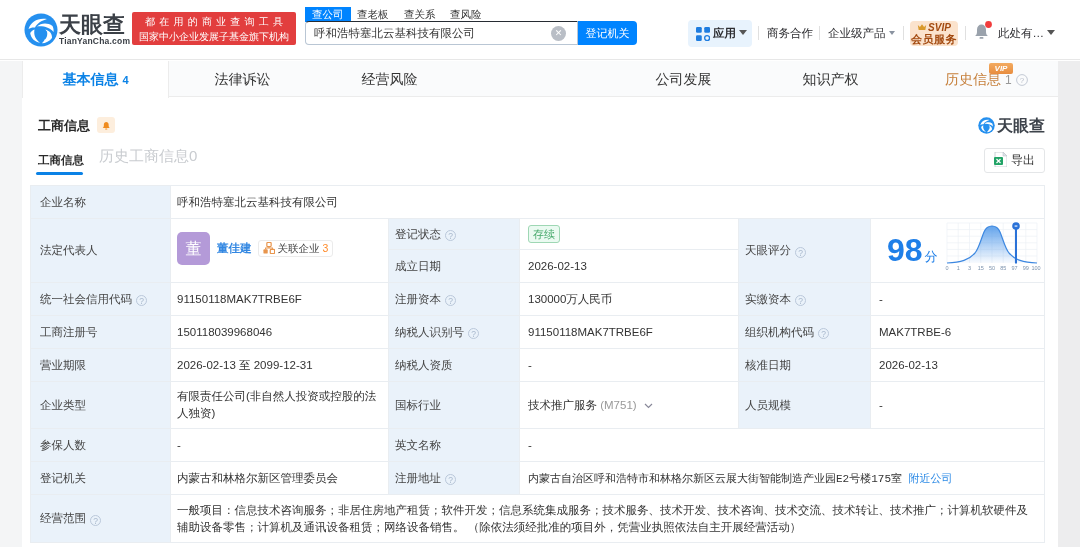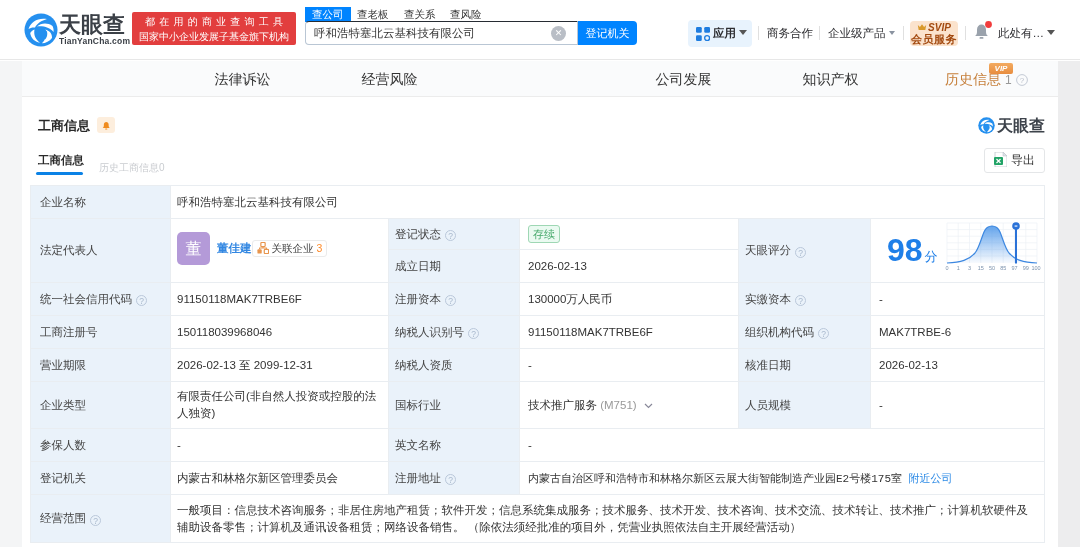--- a/index.html
+++ b/index.html
@@ -31,36 +31,36 @@
   
   #nav { position:absolute; left:22px; top:61px; width:1036px; height:36px; background:#fafbfc; border-bottom:1px solid #ececec; }
   .ntab { position:absolute; top:0; width:147px; height:36px; text-align:center; line-height:36px; font-size:14px; color:#333; }
   .ntab.on { background:#fff; border-left:1px solid #ececec; border-right:1px solid #ececec; height:37px; color:#0b82e6; font-weight:bold; }
   
   #sect-title { position:absolute; left:38px; top:117px; font-size:13px; font-weight:bold; color:#2a2a2a; }
   #bellchip { position:absolute; left:97px; top:117px; width:18px; height:16px; background:#fdeedd; border-radius:3px; text-align:center; }
   #wmark { position:absolute; left:978px; top:116px; }
   #export { position:absolute; left:984px; top:148px; width:61px; height:25px; border:1px solid #e4e6e8; border-radius:3px; background:#fff; font-size:12px; color:#333; text-align:center; line-height:23px; }
   .subtab1 { position:absolute; left:38px; top:153px; font-size:11.5px; font-weight:bold; color:#2a2a2a; }
-  .subtab2 { position:absolute; left:99px; top:161px; font-size:10px; color:#c9ccd0; }
+  .subtab2 { position:absolute; left:99px; top:147px; font-size:15px; color:#c9ccd0; }
   #subline { position:absolute; left:36px; top:172px; width:47px; height:3px; background:#0b82e6; border-radius:2px; }
   
   #tbl { position:absolute; left:30px; top:185px; width:1014px; border-collapse:collapse; table-layout:fixed; }
   #tbl td { border:1px solid #e9edf1; font-size:11.5px; vertical-align:middle; padding:0; }
   #tbl td.lb { background:#eaf2fa; color:#454545; padding-left:9px; }
   #tbl td.lb2 { background:#eaf2fa; color:#454545; padding-left:6px; }
   #tbl td.vl { color:#333; padding-left:6px; }
   #tbl td.vl2 { color:#333; padding-left:8px; }
   .qi { display:inline-block; vertical-align:-2px; margin-left:4px; }
   a.lnk { color:#2e8be6; text-decoration:none; }
   i.q { display:inline-block; width:11px; height:11px; border:1px solid #bac8da; border-radius:50%; color:#a8b8cc; font-size:8.5px; font-style:normal; line-height:11px; text-align:center; vertical-align:-1.5px; margin-left:4px; font-weight:normal; }
   #cunxu { display:inline-block; height:18px; line-height:17px; padding:0 4px; background:#eafaf1; border:1px solid #9ed7b4; border-radius:3px; color:#47a96c; font-size:11px; }
   #avatar { display:inline-block; width:33px; height:33px; border-radius:5px; background:#b49ad8; color:#fff; font-size:16px; text-align:center; line-height:33px; vertical-align:middle; }
   #repname { font-size:11.5px; font-weight:bold; color:#3287e2; margin-left:7px; vertical-align:middle; }
-  #relbadge { display:inline-block; height:17px; line-height:15px; border:1px solid #ebebeb; border-radius:3px; padding:0 4px; vertical-align:middle; font-size:10.5px; color:#404040; background:#fff; }
+  #relbadge { display:inline-block; height:17px; line-height:15px; border:1px solid #ebebeb; border-radius:3px; padding:0 4px; margin-left:6px; vertical-align:middle; font-size:10.5px; color:#404040; background:#fff; }
 </style>
 </head>
 <body>
 
 <div id="hd">
   <svg width="34" height="34" style="position:absolute;left:24px;top:13px" viewBox="0 0 34 34">
     <circle cx="17" cy="17" r="16.5" fill="#2590ef"></circle>
     <path d="M4.5 16 C7 8.5 14 4.5 23 6 C17.5 7.5 13 10.5 11 14.5 C8.5 14.2 6.2 14.8 4.5 16 Z" fill="#fff"></path>
     <path d="M13 13.5 C17 10 23.5 9.5 28.5 13 C29.5 15 29.8 17 29.5 19 C26 14.5 19.5 12.8 13 13.5 Z" fill="#fff"></path>
     <path d="M10.5 16.5 C9.5 22 11.5 26.5 16 29.8 C10.5 28.8 6.8 25 6.2 20 C7.5 18.2 8.9 17 10.5 16.5 Z" fill="#fff"></path>
@@ -105,20 +105,21 @@
     <path d="M4 16 C5.5 15 6 13.5 6 11.5 L6 9.5 C6 6.5 8 4.5 10.5 4.5 C13 4.5 15 6.5 15 9.5 L15 11.5 C15 13.5 15.5 15 17 16 Z" fill="#9aa2ac"></path>
     <rect x="8.5" y="17" width="4" height="1.8" rx="0.9" fill="#9aa2ac"></rect>
     <circle cx="17.5" cy="4.5" r="3.4" fill="#f23c3c"></circle>
   </svg>
   <div class="hitem" style="left:998px;">此处有… <span class="caret"></span></div>
 </div>
 <div id="pagebg-l"></div>
 <div id="pagebg-r"></div>
 
 <div id="nav">
+  <div class="ntab on" style="left:0;">基本信息 <span style="font-size:11px;">4</span></div>
   <div class="ntab" style="left:147px;">法律诉讼</div>
   <div class="ntab" style="left:294px;">经营风险</div>
   <div class="ntab" style="left:588px;">公司发展</div>
   <div class="ntab" style="left:735px;">知识产权</div>
   <div class="ntab" style="left:882px; color:#c6803c; text-align:left; padding-left:41px;">历史信息 <span style="font-size:12px;color:#999;">1</span><span class="qi"><svg width="12" height="12" viewBox="0 0 12 12">
           <circle cx="6" cy="6" r="5.4" fill="none" stroke="#c3c9d4" stroke-width="1"></circle>
           <text x="6" y="8.8" font-size="8" text-anchor="middle" fill="#b9bfca">?</text>
         </svg></span>
     <div style="position:absolute;left:85px;top:2px;width:24px;height:11px;background:linear-gradient(180deg,#f3ab61,#e88d3f);border-radius:2px;color:#fff;font-size:8px;font-weight:bold;font-style:italic;line-height:11px;text-align:center;">VIP</div>
   </div>

